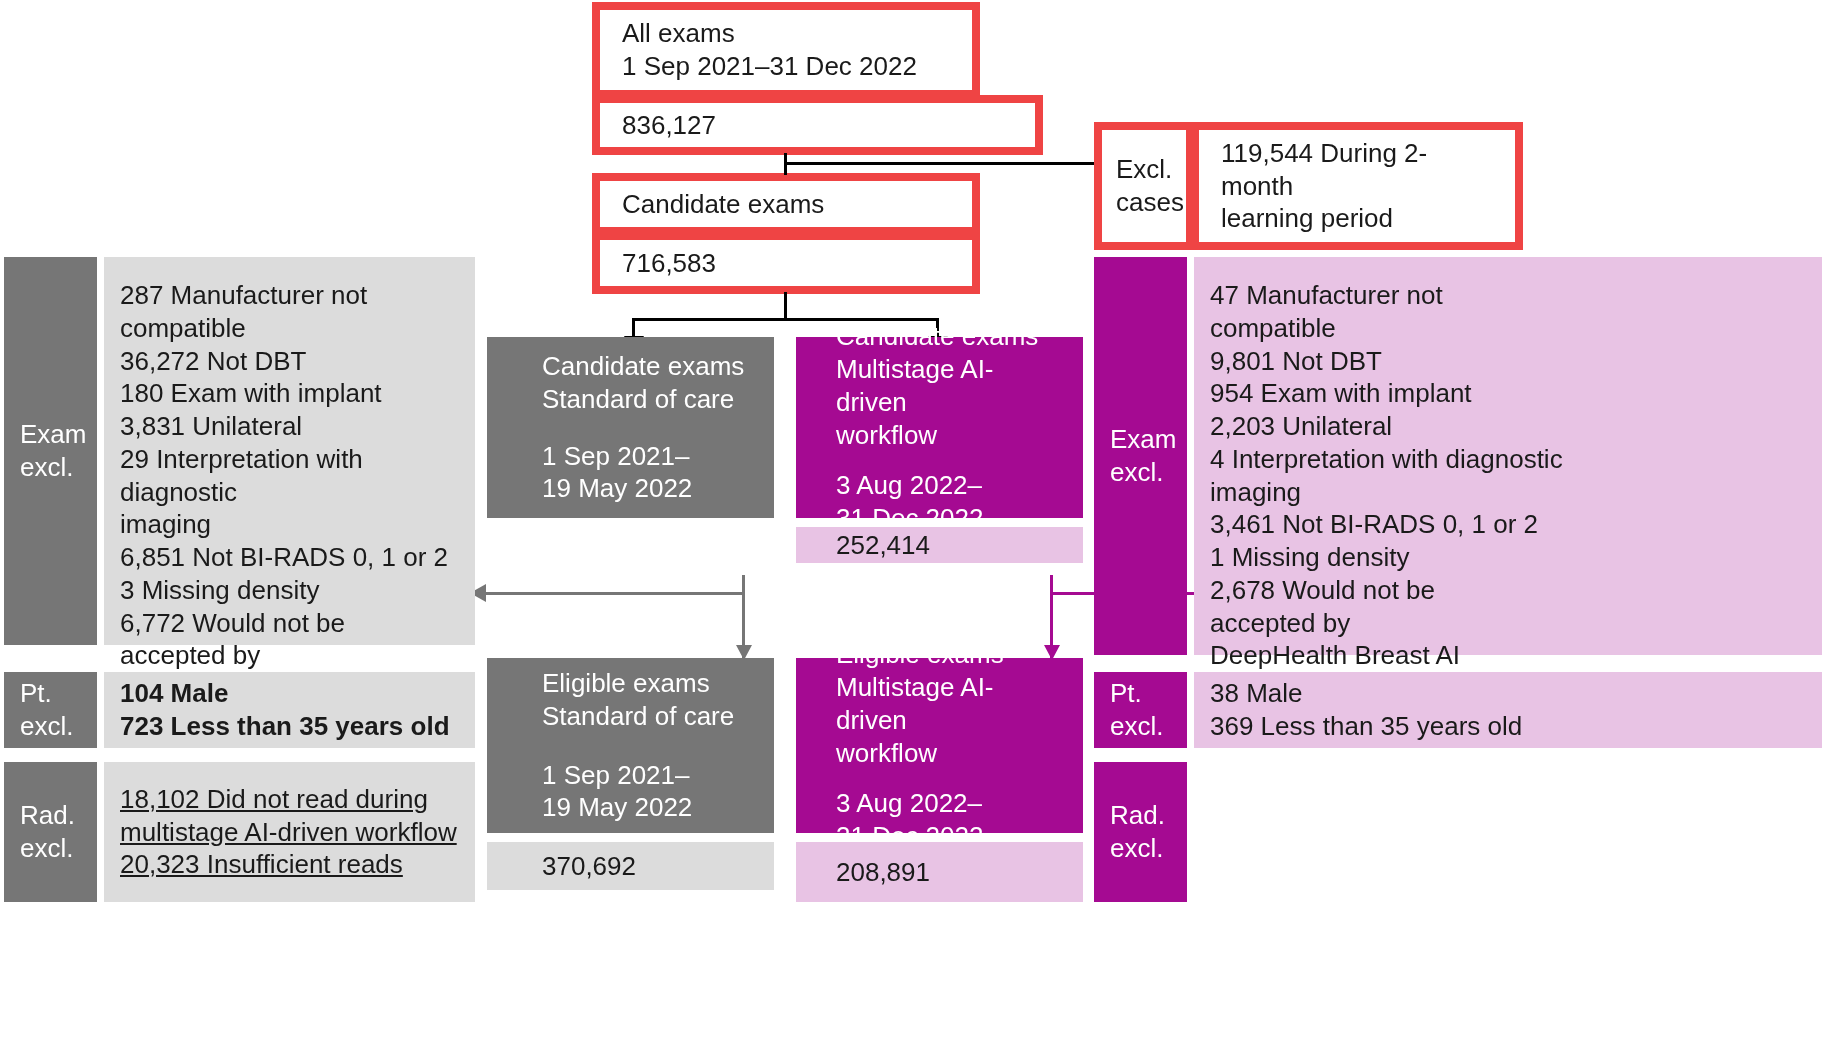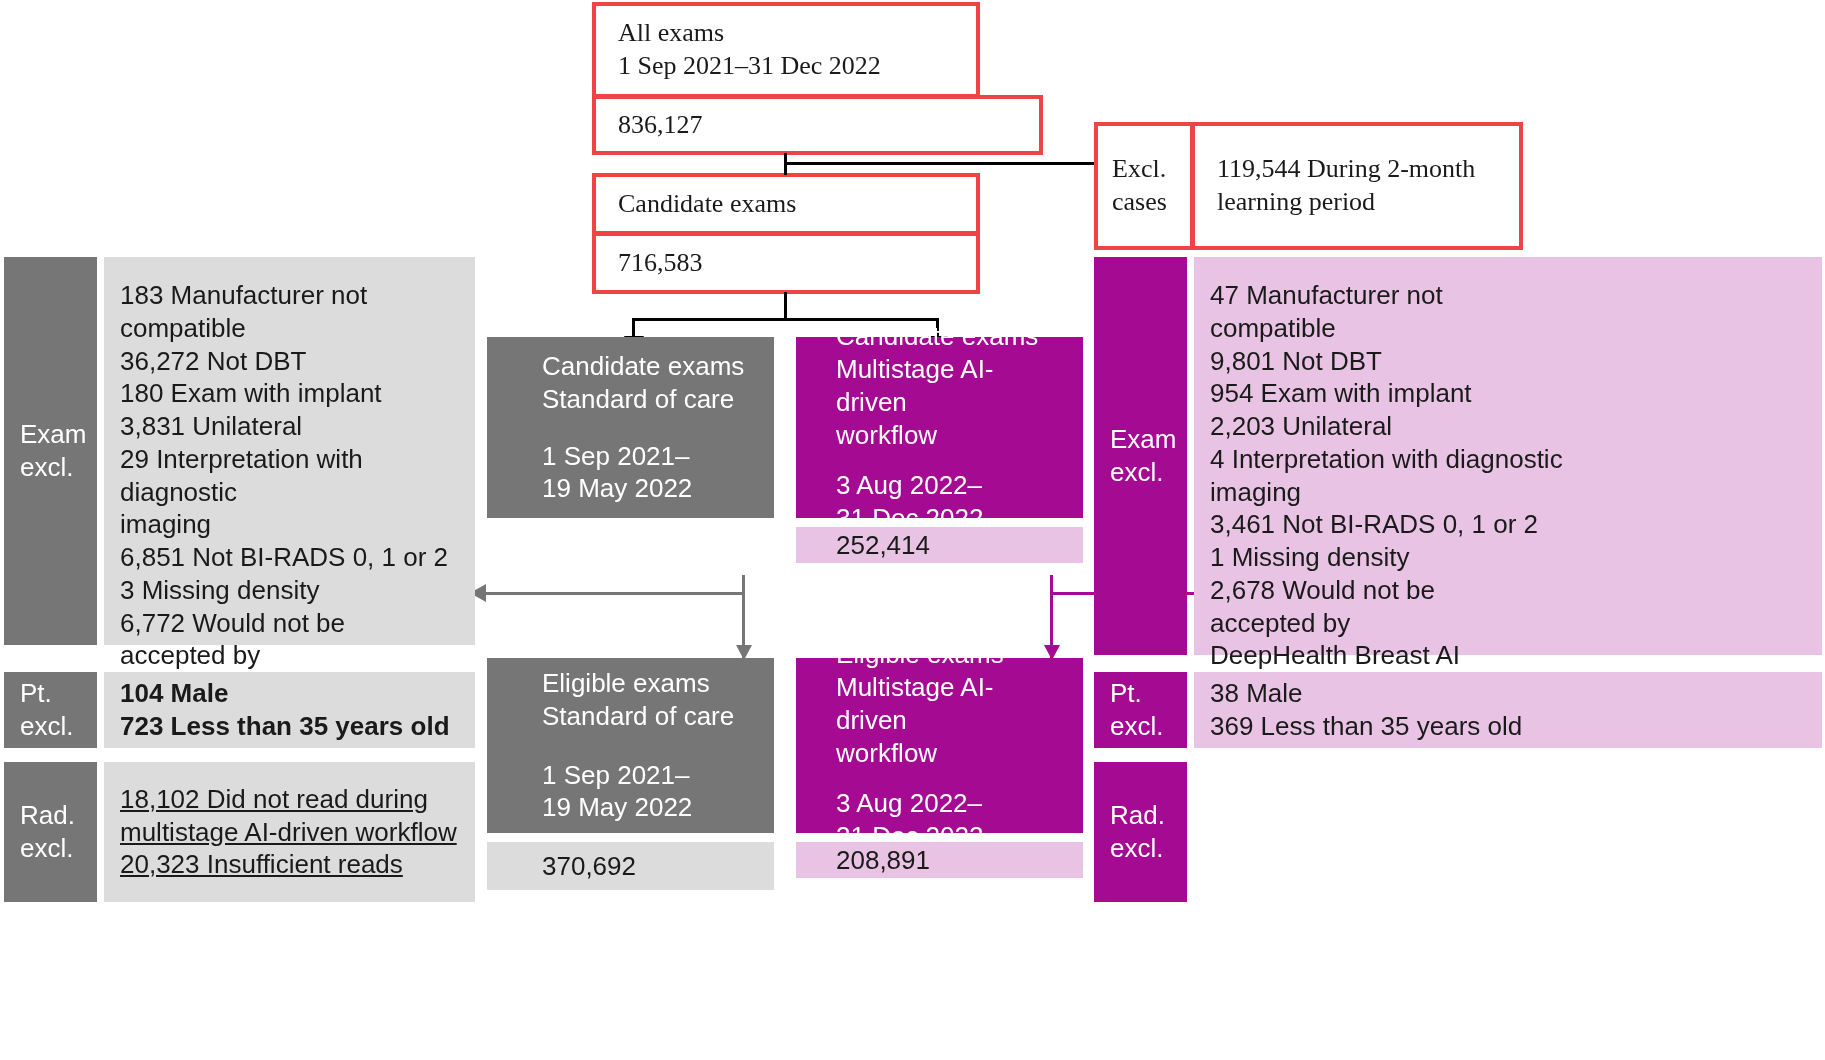--- a/index.html
+++ b/index.html
@@ -24,25 +24,24 @@
   .txt {
     font-size: 26px;
     line-height: 1.26;
     white-space: pre-line;
   }
   .txt-white { color: #ffffff; }
   .txt-dark  { color: #1a1a1a; }
 
   
   .obox {
-    border: 4px solid #ef4444;
+    border: 8px solid #ef4444;
     background: #ffffff;
     display: flex;
     align-items: center;
-    font-family: Liberation Serif, serif;
   }
   .obox .pad { padding: 0 22px; }
 
   
   .fill-gray-dark  { background: #767676; }
   .fill-gray-light { background: #dcdcdc; }
   .fill-mag-dark   { background: #a50a92; }
   .fill-mag-light  { background: #e8c3e4; }
 
   .panel {
@@ -170,41 +169,41 @@
 
   <div class="abs panel fill-mag-dark" style="left:796px; top:658px; width:287px; height:175px;">
     <div class="pad" style="width:100%;">
       <div class="txt txt-white" style="padding-left:20px;">Eligible exams
 Multistage AI-driven
 workflow</div>
       <div class="txt txt-white" style="padding-left:20px; margin-top:18px;">3 Aug 2022–
 31 Dec 2022</div>
     </div>
   </div>
-  <div class="abs panel fill-mag-light" style="left:796px; top:842px; width:287px; height:36px;">
+  <div class="abs panel fill-mag-light" style="left:796px; top:842px; width:287px; height:60px;">
     <div class="txt txt-dark" style="padding-left:40px;">208,891</div>
   </div>
 
   <div class="abs line-v-gray" style="left:742px; top:575px; height:84px;"></div>
   <div class="abs line-h-gray" style="left:486px; top:592px; width:258px;"></div>
   <div class="abs arrow arrow-left-gray" style="left:470px; top:584px;"></div>
   <div class="abs arrow arrow-down-gray" style="left:736px; top:645px;"></div>
 
   <div class="abs line-v-mag" style="left:1050px; top:575px; height:84px;"></div>
   <div class="abs line-h-mag" style="left:1050px; top:592px; width:232px;"></div>
   <div class="abs arrow arrow-right-mag" style="left:1281px; top:584px;"></div>
   <div class="abs arrow arrow-down-mag" style="left:1044px; top:645px;"></div>
 
   <div class="abs side-label fill-gray-dark" style="left:4px; top:257px; width:93px; height:388px;">
     <div class="pad txt txt-white">Exam
 excl.</div>
   </div>
   <div class="abs panel top fill-gray-light" style="left:104px; top:257px; width:371px; height:388px;">
     <div style="padding:22px 6px 0 16px;">
-      <div class="txt txt-dark">183  Manufacturer not
+      <div class="txt txt-dark">287  Manufacturer not
 compatible</div>
       <div class="txt txt-dark">36,272  Not DBT</div>
       <div class="txt txt-dark">180  Exam with implant</div>
       <div class="txt txt-dark">3,831  Unilateral</div>
       <div class="txt txt-dark">29  Interpretation with diagnostic
 imaging</div>
       <div class="txt txt-dark">6,851  Not BI-RADS 0, 1 or 2</div>
       <div class="txt txt-dark">3   Missing density</div>
       <div class="txt txt-dark">6,772  Would not be
 accepted by

